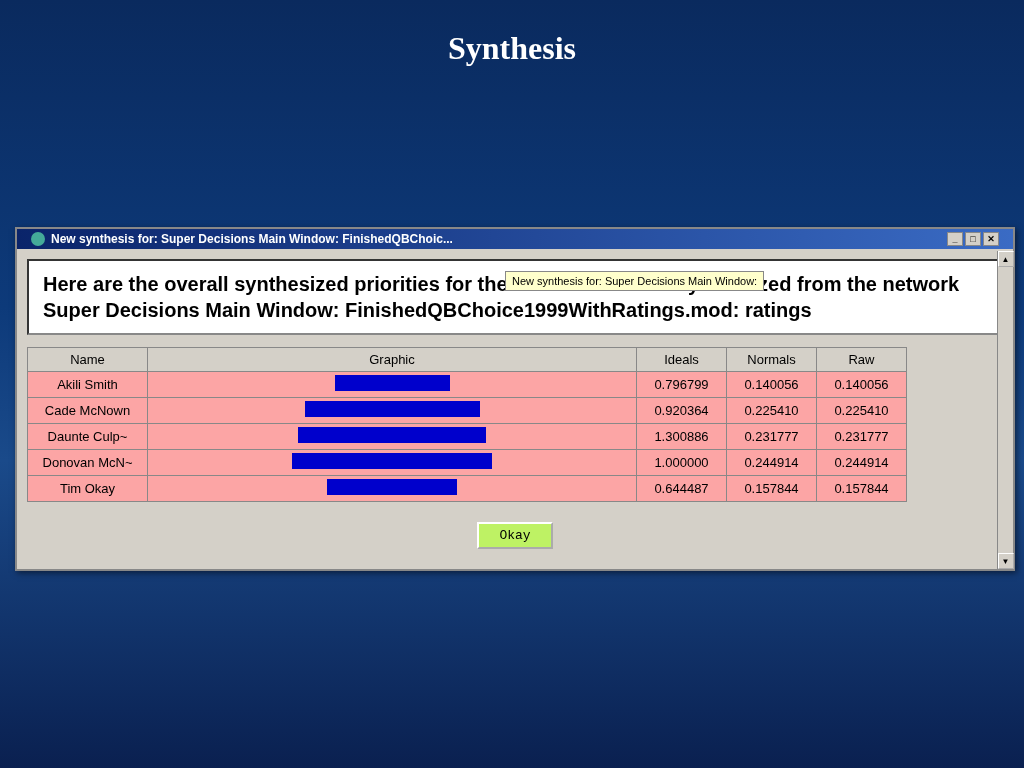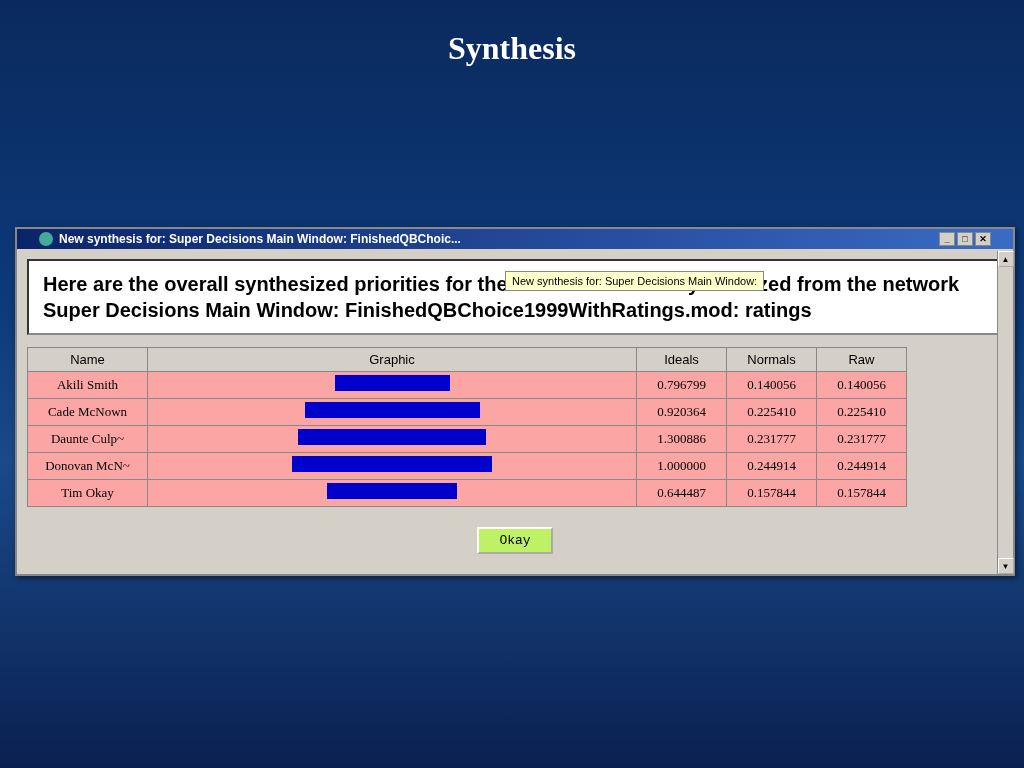--- a/index.html
+++ b/index.html
@@ -30,21 +30,21 @@
       background: #d4d0c8;
       border: 2px solid #888;
       box-shadow: 2px 2px 6px rgba(0,0,0,0.5);
     }
 
     .window-titlebar {
       background: linear-gradient(90deg, #0a246a 0%, #3a6bc4 100%);
       color: white;
       font-size: 12px;
       font-weight: bold;
-      padding: 3px 22px;
+      padding: 3px 14px;
       display: flex;
       justify-content: space-between;
       font-family: 'Tahoma', Arial, sans-serif;
     }
 
     .titlebar-left {
       display: flex;
       align-items: center;
       gap: 6px;
     }
@@ -122,21 +122,21 @@
       padding: 4px 10px;
       text-align: center;
       font-weight: normal;
       font-family: Arial, sans-serif;
     }
 
     .data-table td {
       border: 1px solid #888;
       padding: 3px 8px;
       text-align: center;
-      font-family: Liberation Serif, serif;
+      font-family: Liberation Sans, sans-serif;
       font-size: 13px;
     }
 
     .name-col {
       text-align: center;
       width: 120px;
     }
 
     .bar-cell {
       text-align: left;

